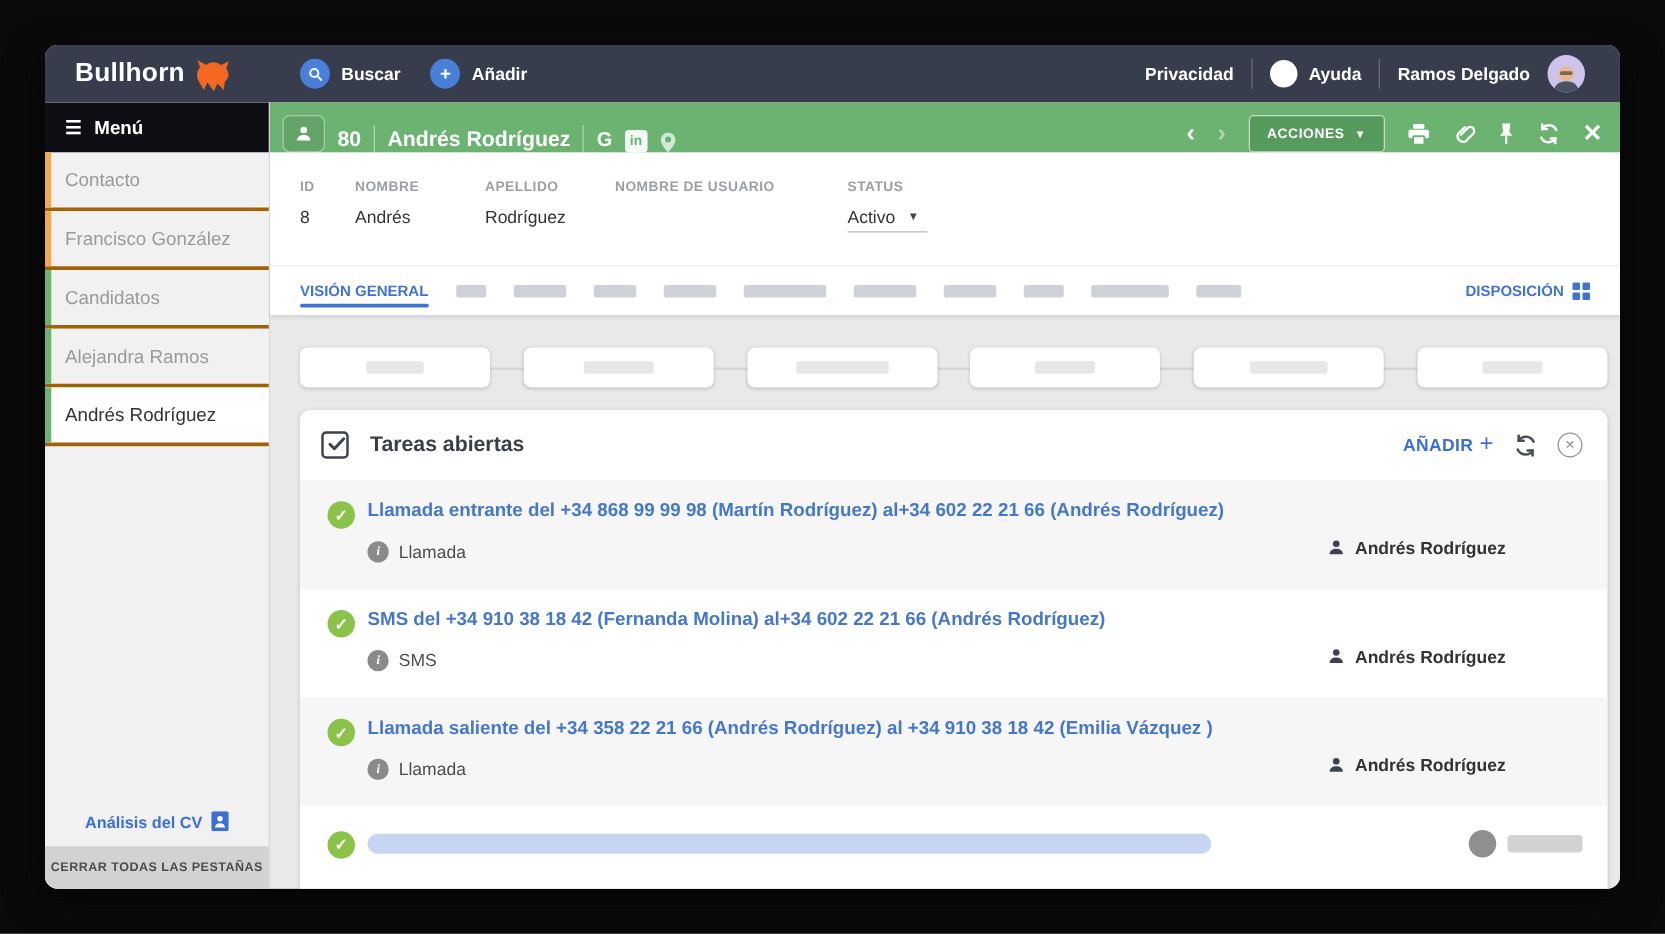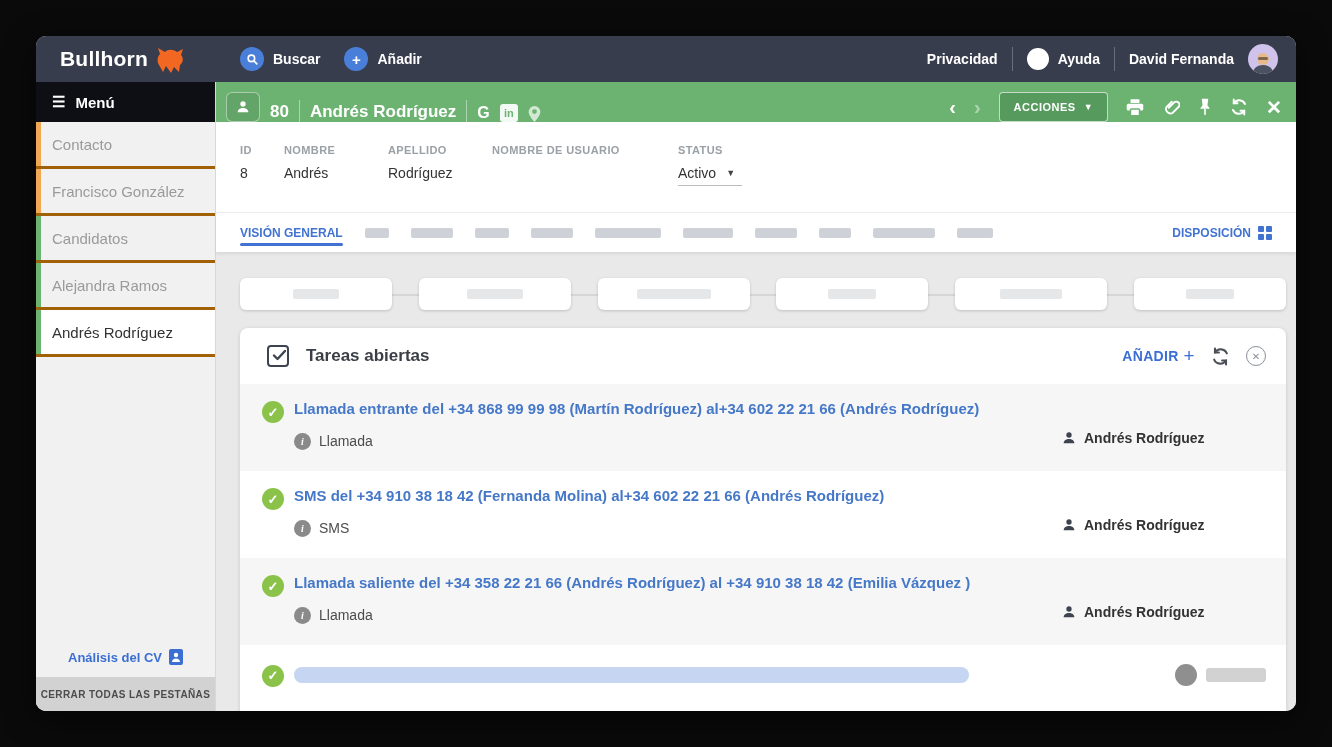--- a/index.html
+++ b/index.html
@@ -11,21 +11,21 @@
   body{width:1332px;height:747px;background:#0a0a0a;font-family:"Liberation Sans",sans-serif;position:relative;overflow:hidden}
   .window{position:absolute;left:36px;top:36px;width:1260px;height:675px;border-radius:10px;overflow:hidden;
           display:flex;flex-direction:column;background:#e9e9e9;box-shadow:0 8px 30px rgba(0,0,0,.6)}
   
   .topbar{height:46px;background:var(--topbar);display:flex;align-items:center;flex:0 0 46px;color:#fff}
   .logo-wrap{width:180px;display:flex;align-items:center;padding-left:24px;gap:4px}
   .logo-text{font-size:21px;font-weight:bold;letter-spacing:.2px}
   .topbtn{display:flex;align-items:center;gap:9px;margin-left:24px;cursor:pointer}
   .bluecircle{width:24px;height:24px;border-radius:50%;background:var(--blue);display:flex;align-items:center;justify-content:center;color:#fff;font-size:15px;font-weight:bold}
   .topbtn span.lbl{font-size:14px;font-weight:600}
-  .topbar-right{margin-left:auto;display:flex;align-items:center;gap:14px;padding-right:18px}
+  .topbar-right{margin-left:auto;display:flex;align-items:center;gap:14px;padding-right:28px}
   .tdivider{width:1px;height:24px;background:rgba(255,255,255,.25)}
   .toplink{font-size:14px;font-weight:600;cursor:pointer}
   .help-circle{width:22px;height:22px;border-radius:50%;background:#fff}
   .helpgroup{display:flex;align-items:center;gap:9px;cursor:pointer}
   .avatar{width:30px;height:30px;border-radius:50%;background:#cfc3ec;overflow:hidden;display:flex;align-items:flex-end;justify-content:center;cursor:pointer}
   
   .mainrow{flex:1;display:flex;min-height:0}
   
   .sidebar{width:180px;flex:0 0 180px;background:#f1f1f1;display:flex;flex-direction:column;border-right:1px solid #d8d8d8}
   .menu-head{height:40px;flex:0 0 40px;background:var(--sidebar-dark);color:#fff;display:flex;align-items:center;gap:10px;padding-left:16px;font-size:15px;font-weight:bold;cursor:pointer}
@@ -72,21 +72,21 @@
   .gridicon{display:grid;grid-template-columns:6px 6px;grid-template-rows:6px 6px;gap:2px}
   .gridicon i{background:#4273d2;border-radius:1px}
   
   .content{flex:1;background:#e9e9e9;min-height:0;overflow:hidden;padding:26px 10px 0 24px}
   .stepper{position:relative;display:flex;justify-content:space-between;align-items:center;height:32px}
   .stepper .line{position:absolute;left:10px;right:10px;top:50%;height:2px;background:#d6d6d6}
   .step-card{position:relative;width:152px;height:32px;background:#fff;border-radius:6px;box-shadow:0 1px 3px rgba(0,0,0,.18);display:flex;align-items:center;justify-content:center;cursor:pointer}
   .step-ph{height:10px;border-radius:2px;background:#e6e7e9}
   
   .taskcard{margin-top:18px;background:#fff;border-radius:8px 8px 0 0;box-shadow:0 1px 4px rgba(0,0,0,.15);height:420px;display:flex;flex-direction:column;overflow:hidden}
-  .taskhead{height:56px;flex:0 0 56px;display:flex;align-items:center;padding:0 20px 0 26px;gap:14px}
+  .taskhead{height:56px;flex:0 0 56px;display:flex;align-items:center;padding:0 20px 0 16px;gap:14px}
   .tasktitle{font-size:17px;font-weight:bold;color:#3a3f47}
   .taskhead-right{margin-left:auto;display:flex;align-items:center;gap:16px}
   .addlink{color:#3b6fd4;font-size:14px;font-weight:bold;letter-spacing:.3px;display:flex;align-items:center;gap:5px;cursor:pointer}
   .addlink .plus{font-size:19px;font-weight:normal}
   .circle-x{width:20px;height:20px;border-radius:50%;border:1.5px solid #8a8f98;color:#8a8f98;font-size:10px;display:flex;align-items:center;justify-content:center;cursor:pointer}
   .trow{height:87px;flex:0 0 87px;display:flex;padding:16px 20px 0 22px}
   .trow.alt{background:var(--row-alt)}
   .checkcircle{width:22px;height:22px;flex:0 0 22px;border-radius:50%;background:var(--check);color:#fff;font-size:13px;font-weight:bold;display:flex;align-items:center;justify-content:center;margin-top:1px}
   .tbody{flex:1;padding-left:10px;min-width:0}
   .tlink{font-size:15px;font-weight:bold;color:var(--link);line-height:1.25;cursor:pointer}
@@ -128,21 +128,21 @@
       <span class="lbl">Añadir</span>
     </div>
     <div class="topbar-right">
       <span class="toplink">Privacidad</span>
       <span class="tdivider"></span>
       <span class="helpgroup">
         <span class="help-circle"></span>
         <span class="toplink">Ayuda</span>
       </span>
       <span class="tdivider"></span>
-      <span class="toplink">David Fernanda</span>
+      <span class="toplink">Ramos Delgado</span>
       <span class="avatar">
         <svg width="26" height="24" viewBox="0 0 26 24">
             <circle cx="13" cy="9" r="6" fill="#e8b98a"></circle>
             <rect x="8" y="7" width="10" height="3" rx="1.5" fill="#6b5744" opacity=".85"></rect>
             <path d="M3 24c0-6 4.5-9 10-9s10 3 10 9z" fill="#4a5261"></path>
           </svg>
       </span>
     </div>
   </div>
 

